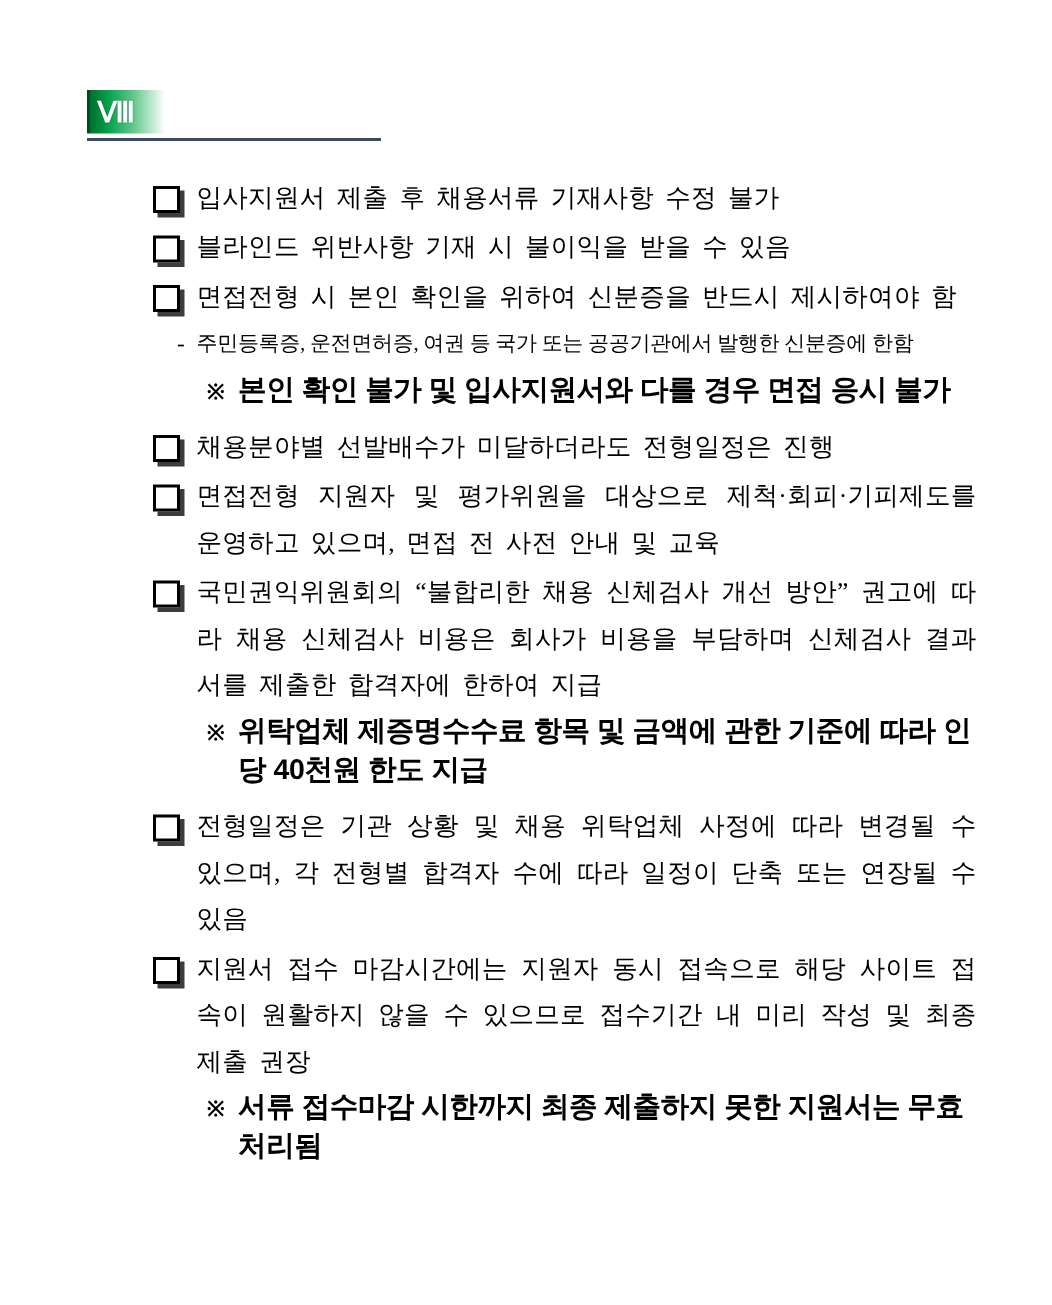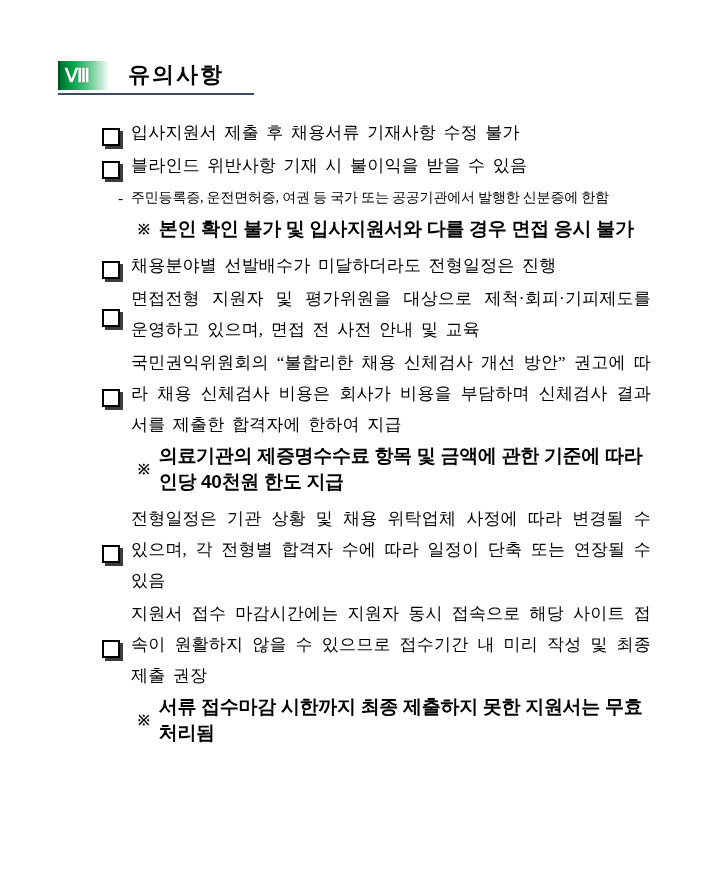--- a/index.html
+++ b/index.html
@@ -56,21 +56,21 @@
   .header-underline {
     width: 196px;
     height: 0;
     border-bottom: 2px solid #3b4a63;
     margin-top: 3px;
   }
   
   .content { }
   .row {
     display: flex;
-    align-items: center;
+    align-items: flex-start;
     padding-left: 44px;
   }
   .check-row {
     margin: 0 0 2px 0;
   }
   .checkbox {
     flex: 0 0 14px;
     height: 14px;
     background: #ffffff;
     border: 2px solid #000000;
@@ -120,33 +120,36 @@
 </head>
 <body>
 
 <div class="page">
 
   <div class="header">
     <div class="header-inner">
       <span class="badge">
         <span class="badge-num">Ⅷ</span>
       </span>
-      <span class="title">유의사항</span>
     </div>
     <div class="header-underline"></div>
   </div>
 
   <div class="content">
       <div class="row check-row">
     <span class="checkbox"></span>
     <span class="item-text">입사지원서 제출 후 채용서류 기재사항 수정 불가</span>
   </div>
       <div class="row check-row">
     <span class="checkbox"></span>
     <span class="item-text">블라인드 위반사항 기재 시 불이익을 받을 수 있음</span>
+  </div>
+      <div class="row check-row">
+    <span class="checkbox"></span>
+    <span class="item-text">면접전형 시 본인 확인을 위하여 신분증을 반드시 제시하여야 함</span>
   </div>
       <div class="row dash-row">
     <span class="dash">-</span>
     <span class="item-text">주민등록증, 운전면허증, 여권 등 국가 또는 공공기관에서 발행한 신분증에 한함</span>
   </div>
       <div class="row note-row">
     <span class="note-mark">※</span>
     <span class="item-text">본인 확인 불가 및 입사지원서와 다를 경우 면접 응시 불가</span>
   </div>
       <div class="row check-row">
@@ -156,21 +159,21 @@
       <div class="row check-row">
     <span class="checkbox"></span>
     <span class="item-text">면접전형 지원자 및 평가위원을 대상으로 제척·회피·기피제도를 운영하고 있으며, 면접 전 사전 안내 및 교육</span>
   </div>
       <div class="row check-row">
     <span class="checkbox"></span>
     <span class="item-text">국민권익위원회의 “불합리한 채용 신체검사 개선 방안” 권고에 따라 채용 신체검사 비용은 회사가 비용을 부담하며 신체검사 결과서를 제출한 합격자에 한하여 지급</span>
   </div>
       <div class="row note-row">
     <span class="note-mark">※</span>
-    <span class="item-text">의료기관의 제증명수수료 항목 및 금액에 관한 기준에 따라 인당 40천원 한도 지급</span>
+    <span class="item-text">위탁업체 제증명수수료 항목 및 금액에 관한 기준에 따라 인당 40천원 한도 지급</span>
   </div>
       <div class="row check-row">
     <span class="checkbox"></span>
     <span class="item-text">전형일정은 기관 상황 및 채용 위탁업체 사정에 따라 변경될 수 있으며, 각 전형별 합격자 수에 따라 일정이 단축 또는 연장될 수 있음</span>
   </div>
       <div class="row check-row">
     <span class="checkbox"></span>
     <span class="item-text">지원서 접수 마감시간에는 지원자 동시 접속으로 해당 사이트 접속이 원활하지 않을 수 있으므로 접수기간 내 미리 작성 및 최종 제출 권장</span>
   </div>
       <div class="row note-row">

